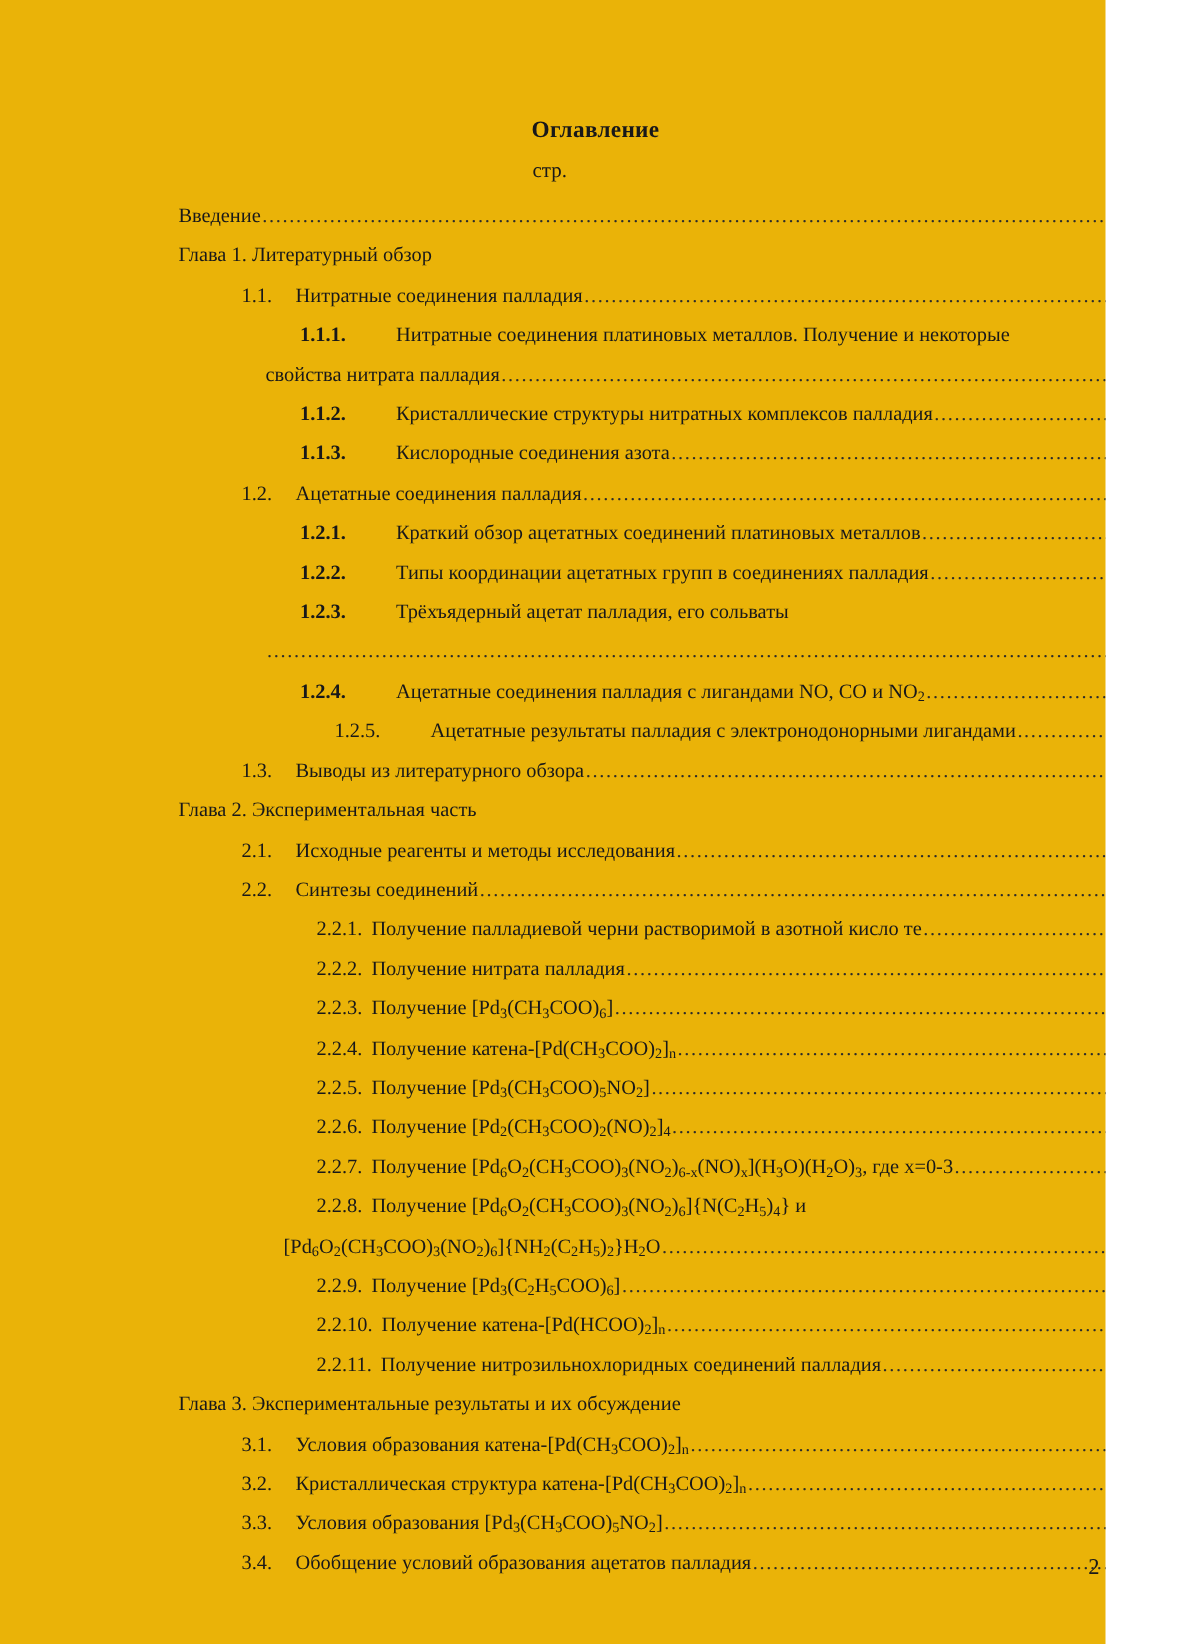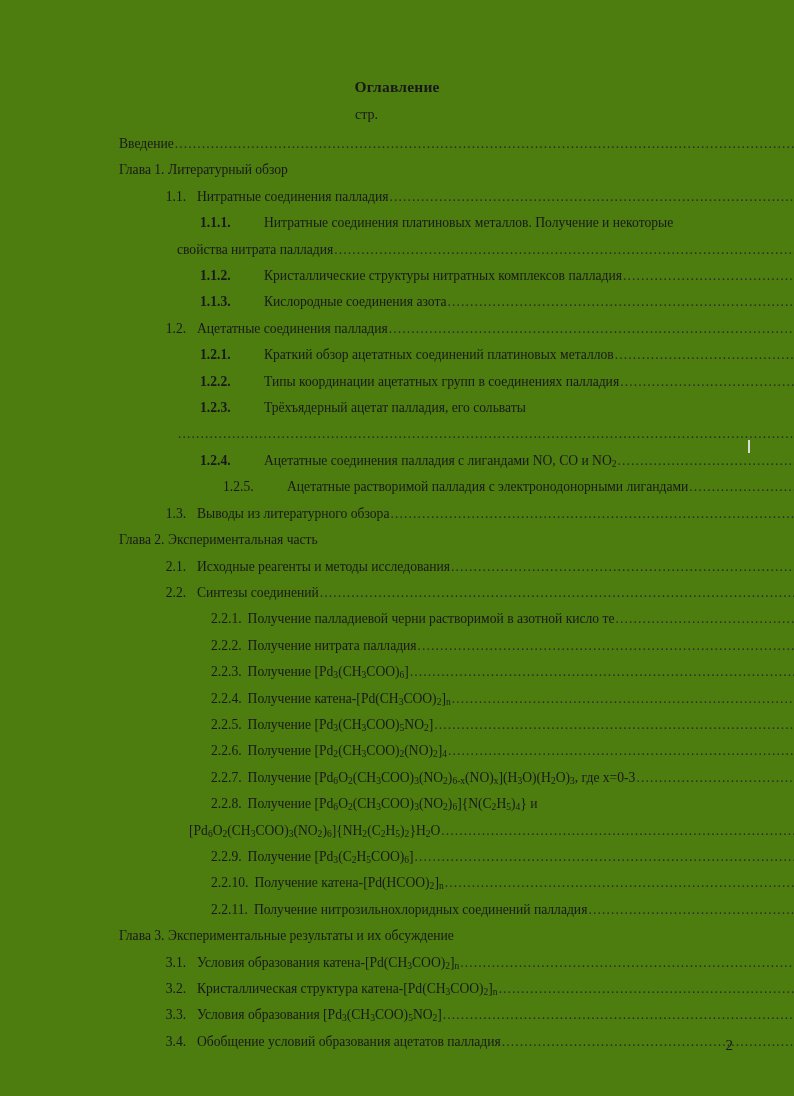--- a/index.html
+++ b/index.html
@@ -2,23 +2,23 @@
 <html lang="ru"><head>
 <meta charset="utf-8">
 <style>
   html, body {
     margin: 0;
     padding: 0;
     background: #ffffff;
   }
   .page {
     position: relative;
-    width: 794px;
+    width: 737px;
     height: 1096px;
-    background: #4d7c0f;
+    background: #eab308;
     font-family: "Liberation Serif", "DejaVu Serif", serif;
     color: #18181a;
     overflow: hidden;
   }
 
   
   .doc-title {
     position: absolute;
     top: 78px;
     left: 0;
@@ -83,21 +83,21 @@
     width: 30px;
     text-align: right;
     padding-right: 9px;
   }
   .row.no-page .pg { visibility: hidden; }
   .row.no-leader .leader { visibility: hidden; }
 
   
   .lv-chapter { padding-left: 85px; }
   .lv-1       { padding-left: 133px; }
-  .lv-1 .num  { min-width: 30px; text-align: center; }
+  .lv-1 .num  { min-width: 30px; }
   .lv-2       { padding-left: 172px; }
   .lv-2 .num  { min-width: 58px; font-weight: bold; }
   .lv-2b      { padding-left: 183px; }
   .lv-2c      { padding-left: 195px; }
   .lv-2c .num { min-width: 58px; }
   .lv-wrap-a  { padding-left: 143px; }
   .lv-wrap-b  { padding-left: 155px; }
 
   sub {
     font-size: 0.7em;
@@ -197,21 +197,21 @@
         <span class="num"></span>
         <span class="leader"></span>
       </div>
       <div class="row lv-2">
         <span class="num">1.2.4.</span>
         <span class="title">Ацетатные соединения палладия с лигандами NO, CO и NO<sub>2</sub></span>
         <span class="leader"></span>
       </div>
       <div class="row lv-2c">
         <span class="num">1.2.5.</span>
-        <span class="title">Ацетатные растворимой палладия с электронодонорными лигандами</span>
+        <span class="title">Ацетатные результаты палладия с электронодонорными лигандами</span>
         <span class="leader"></span>
       </div>
       <div class="row lv-1">
         <span class="num">1.3.</span>
         <span class="title">Выводы из литературного обзора</span>
         <span class="leader"></span>
       </div>
       <div class="row lv-chapter no-page no-leader">
         <span class="num"></span>
         <span class="title">Глава 2. Экспериментальная часть</span>

